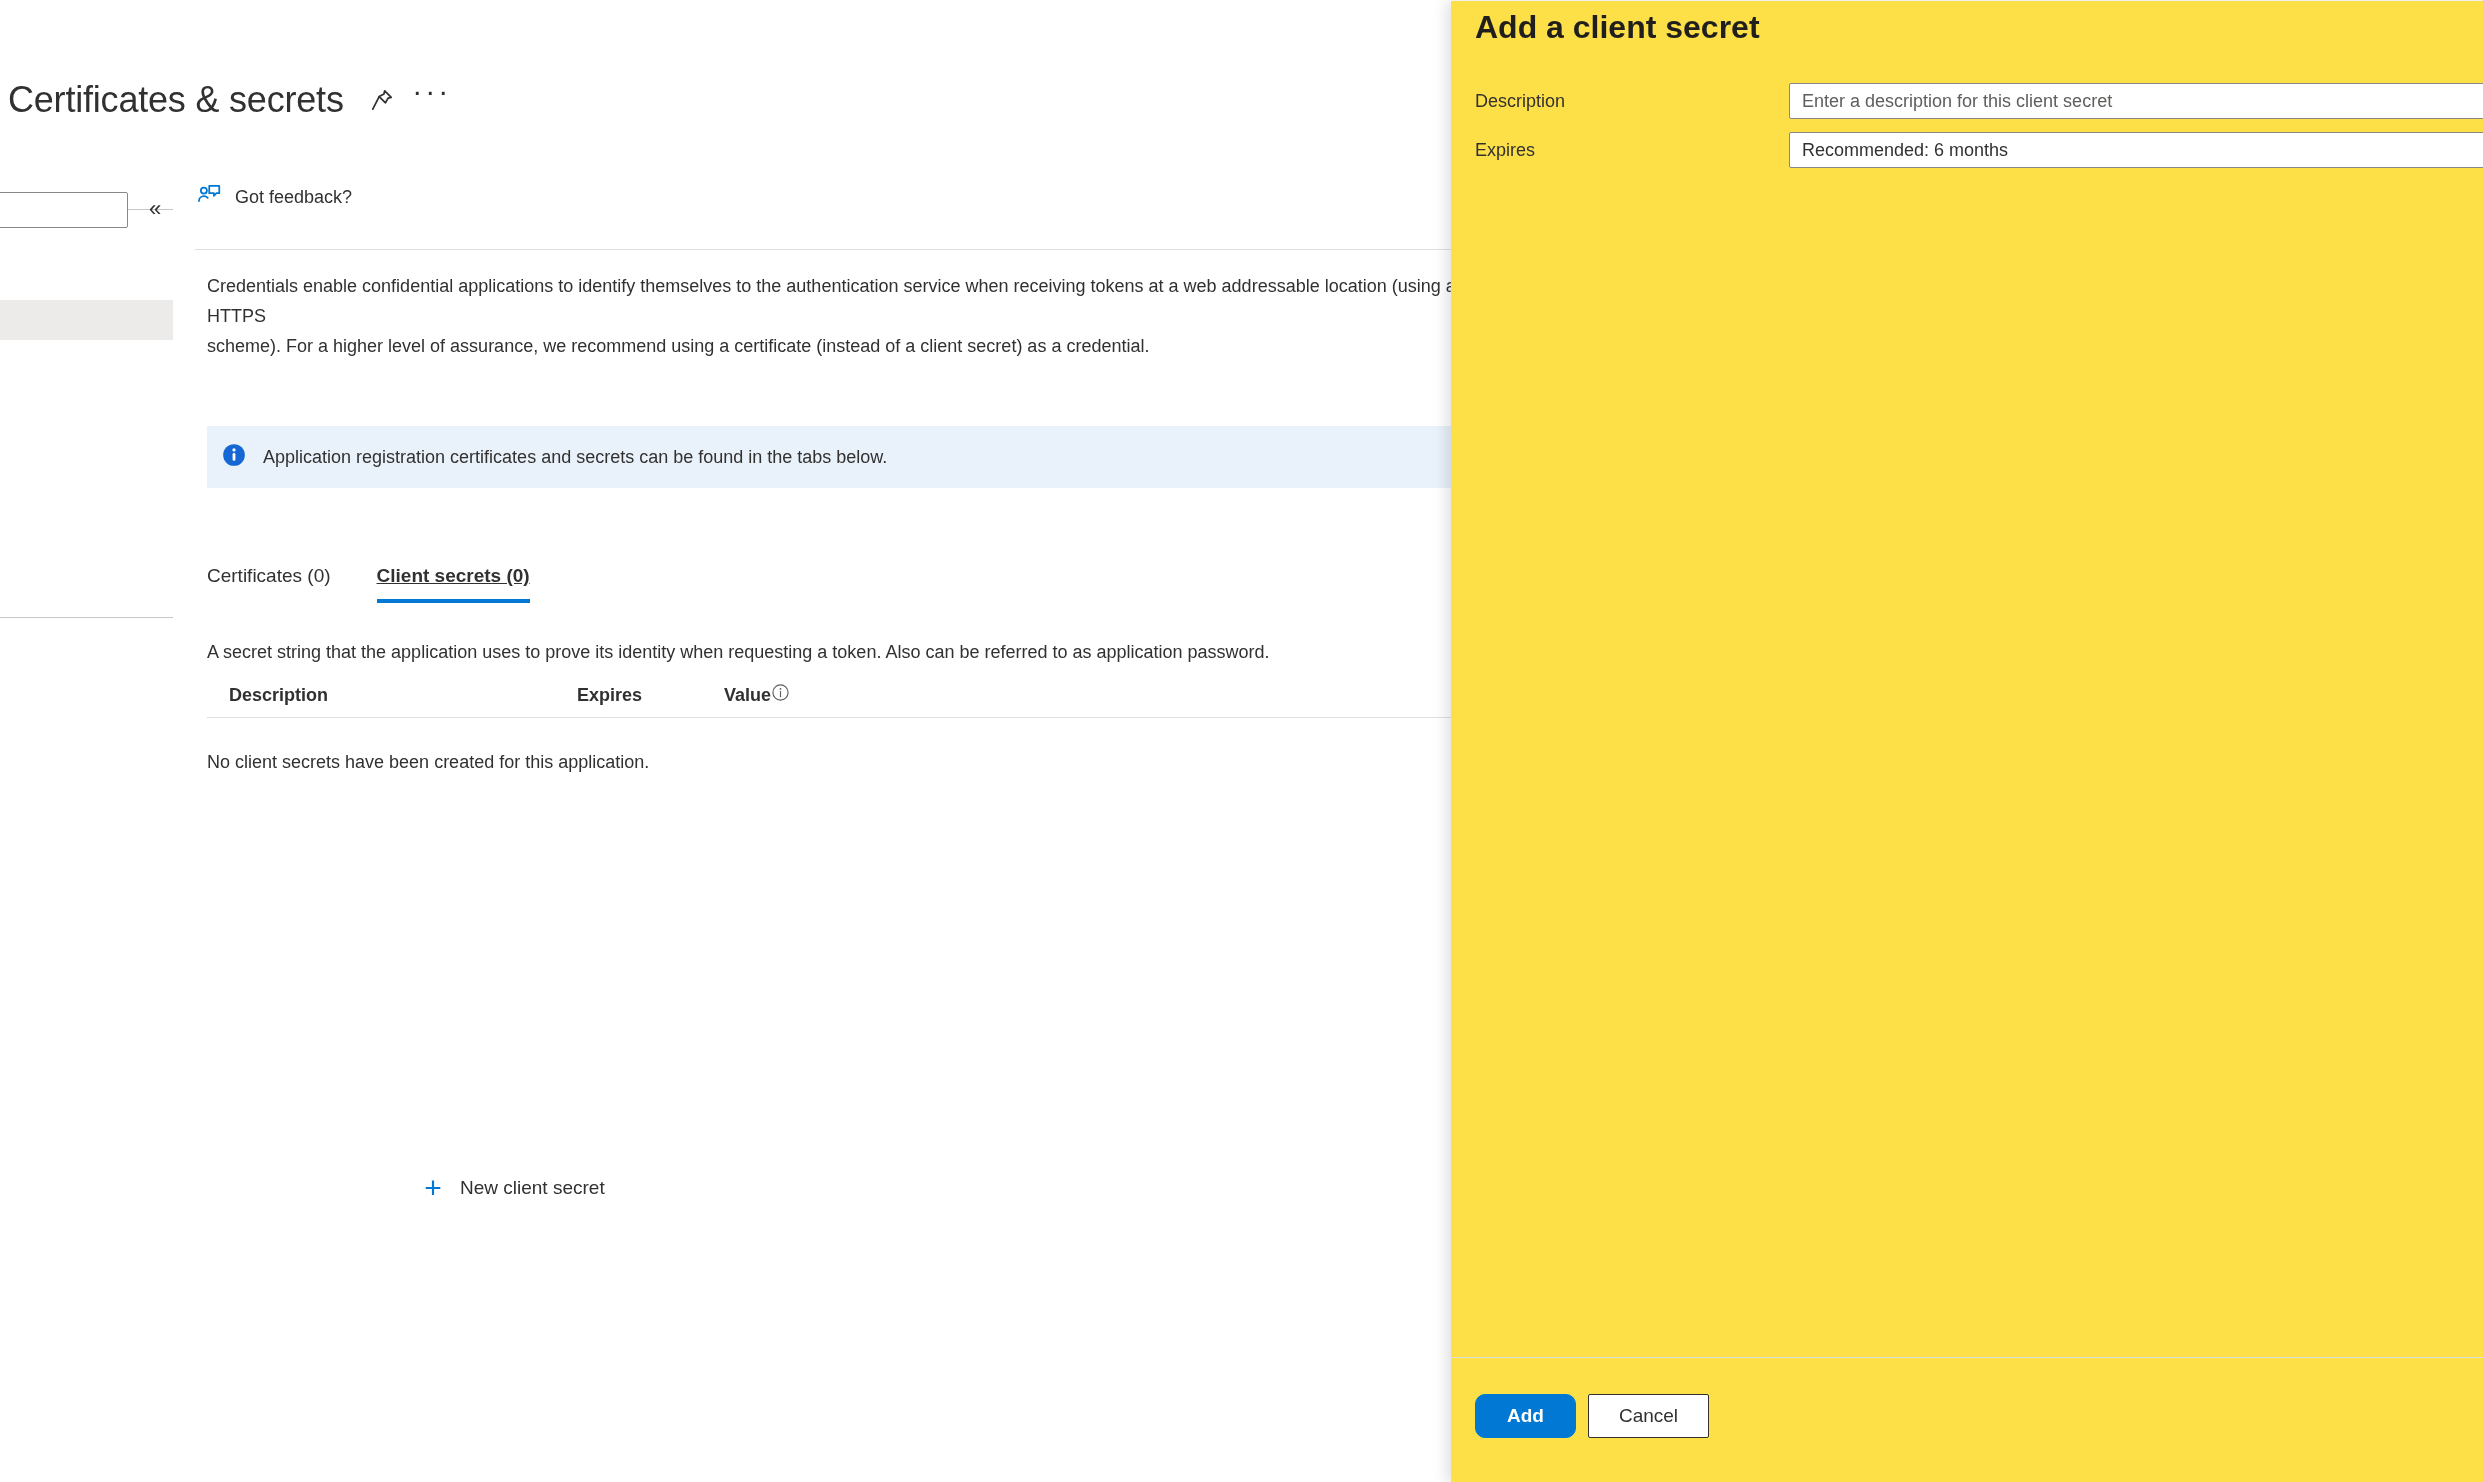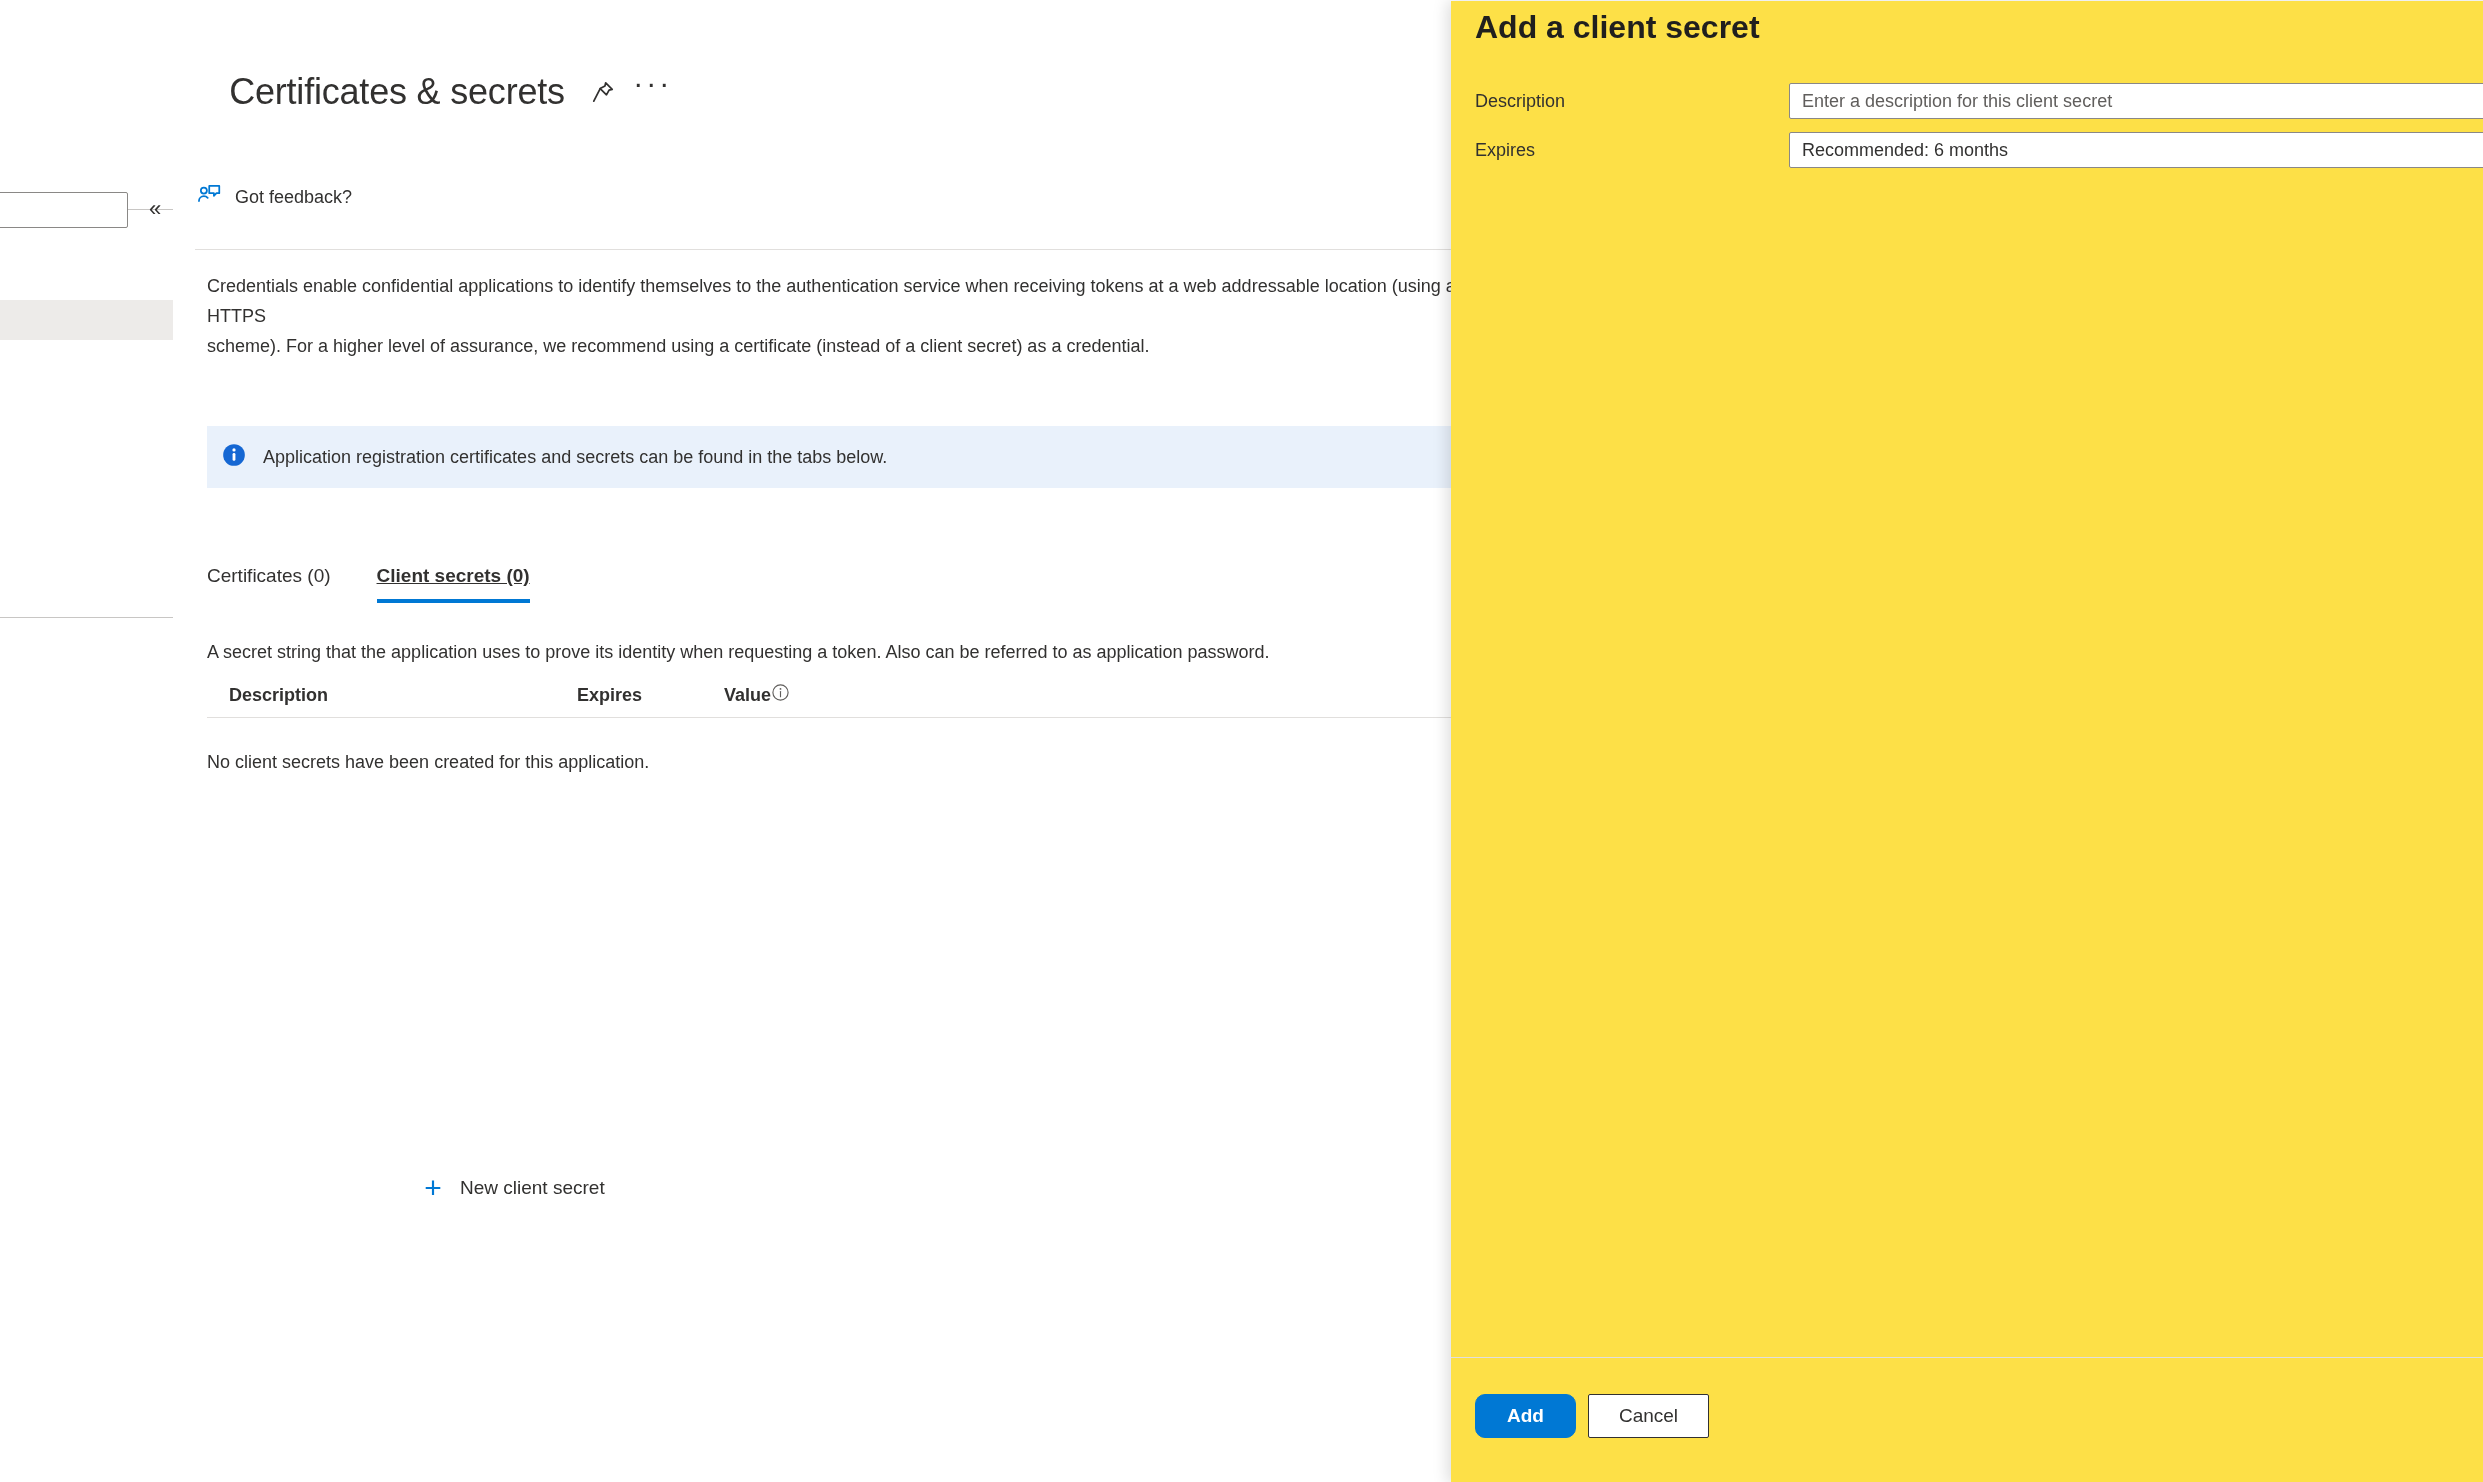--- a/index.html
+++ b/index.html
@@ -17,26 +17,25 @@
     width: 2484px;
     height: 1483px;
     overflow: hidden;
     background: #ffffff;
   }
 
   
   #title-row {
     position: absolute;
     left: 0px;
-    top: 64px;
+    top: 72px;
     width: 896px;
     height: 56px;
     display: flex;
     align-items: center;
-    justify-content: center;
   }
   #page-title {
     font-size: 36px;
     font-weight: 400;
     color: #323130;
     letter-spacing: -0.2px;
     white-space: nowrap;
     margin-left: 8px;
   }
   .title-icon-btn {

